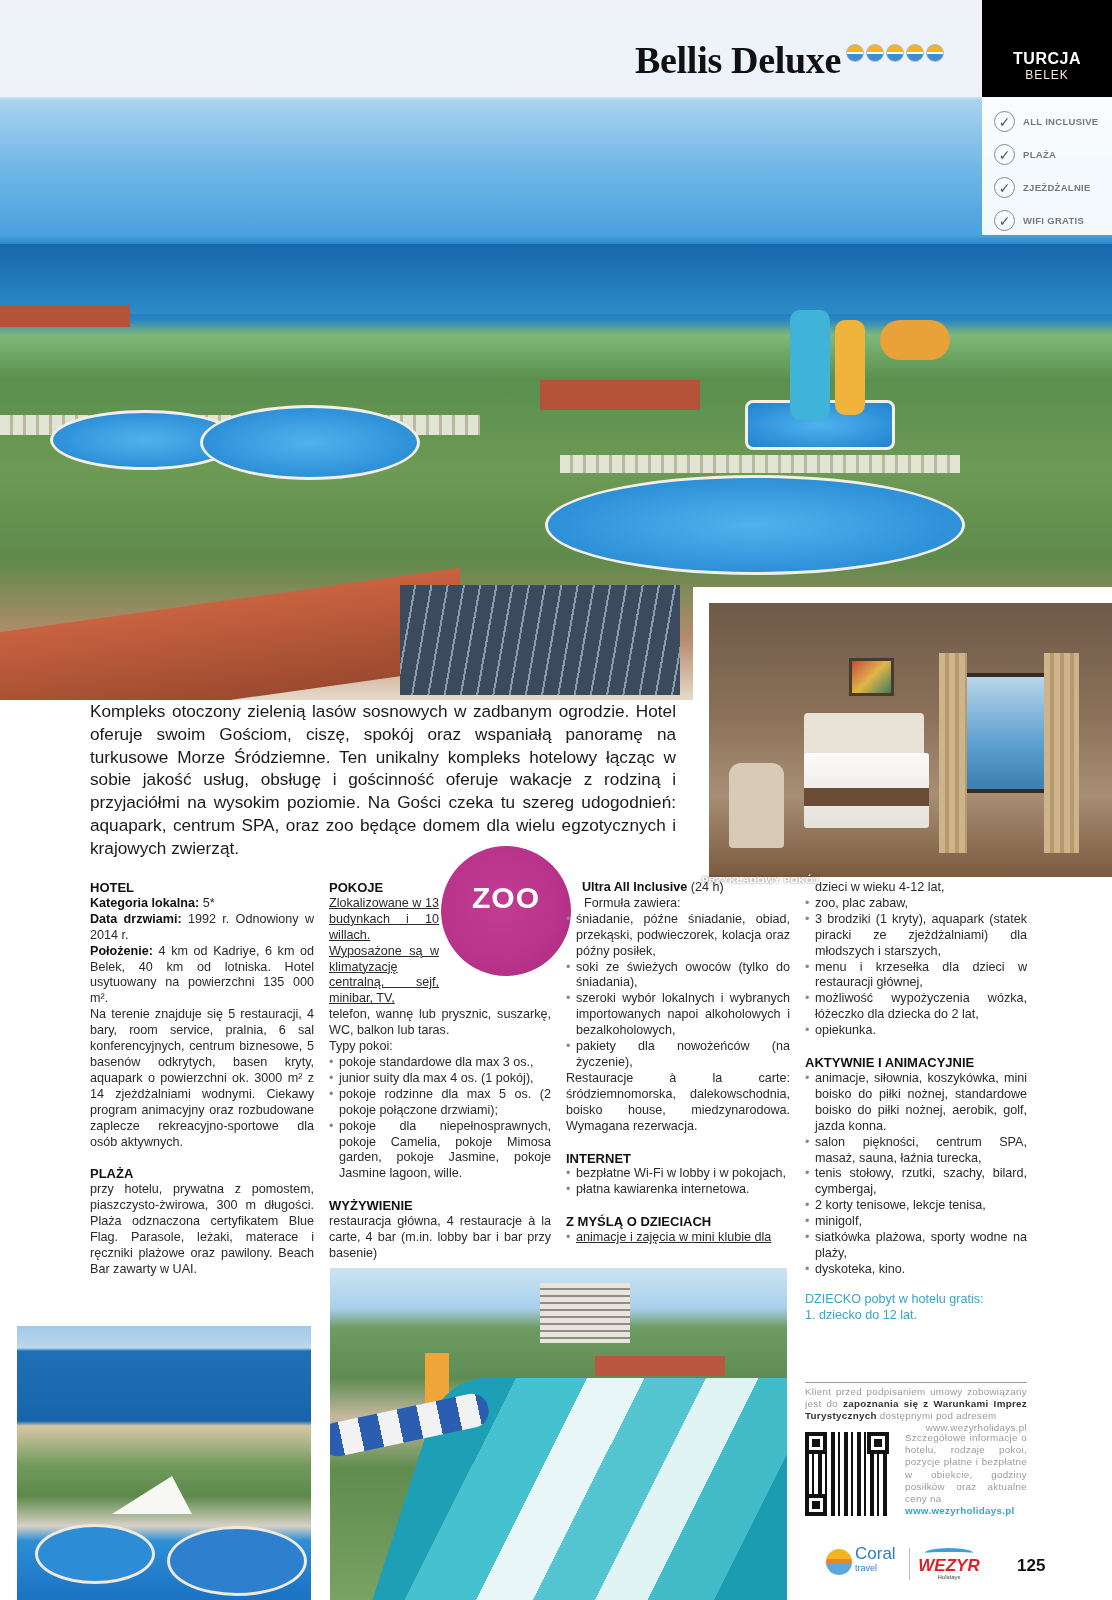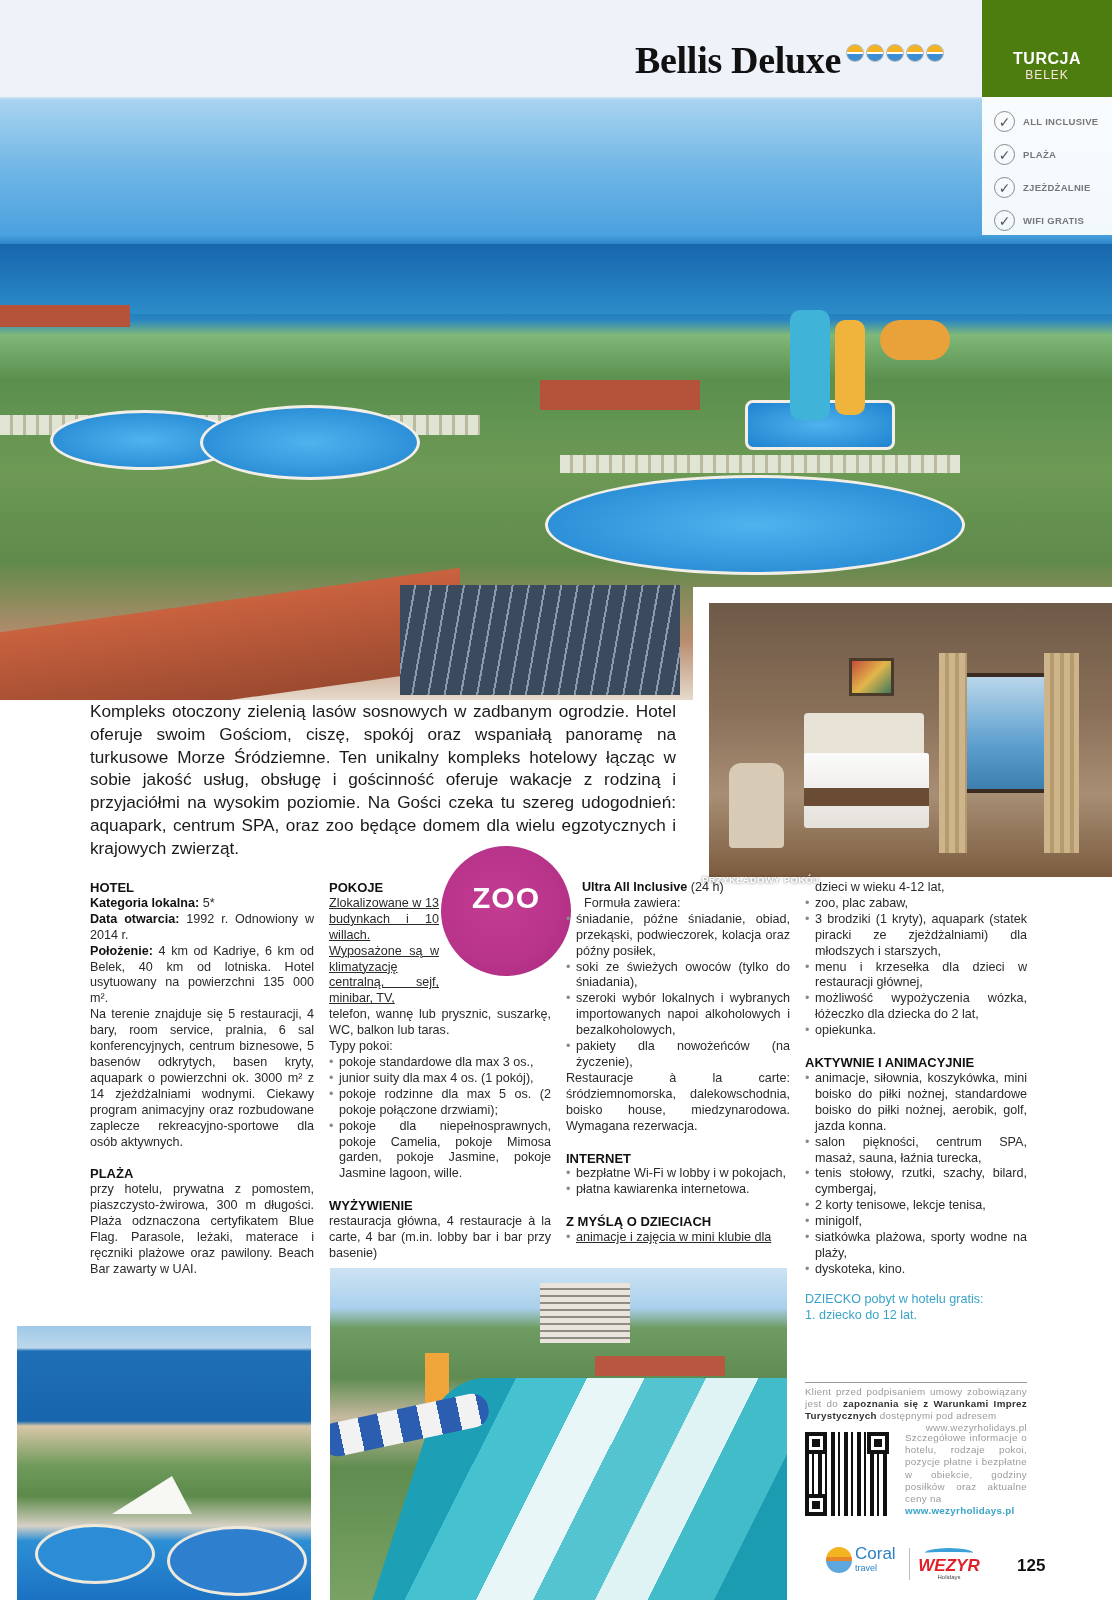--- a/index.html
+++ b/index.html
@@ -14,21 +14,21 @@
   .hero .umbrellas { position:absolute; background: repeating-linear-gradient(90deg, #f5f2ea 0 10px, #c9c0ab 10px 13px); opacity: .85; }
   .hero .roof { position:absolute; background: #b5523a; }
   .hero .solar { position:absolute; background: repeating-linear-gradient(100deg, #3b4a5c 0 14px, #8a9bb0 14px 16px); }
   .hero .slide { position:absolute; border-radius: 10px; }
   .title-band { position: absolute; left: 0; top: 0; width: 982px; height: 97px; background: rgba(238,242,248,0.9); }
   .hotel-title { position: absolute; left: 635px; top: 38px; font-family: "Liberation Serif", "DejaVu Serif", serif; font-size: 38px; color: #111; letter-spacing: -0.3px; }
   .stars { position: absolute; left: 846px; top: 44px; display: flex; gap: 2px; }
   .star-dot { width: 18px; height: 18px; border-radius: 50%;
     background: linear-gradient(to bottom, #f2b424 0 45%, #ffffff 45% 55%, #3c8ed3 55% 100%); border: 1px solid #b9b9b9; }
 
-  .country-box { position: absolute; left: 982px; top: 0; width: 130px; height: 97px; background: #4d7c0f; color: #fff; text-align: center; }
+  .country-box { position: absolute; left: 982px; top: 0; width: 130px; height: 97px; background: #000000; color: #fff; text-align: center; }
   .country-box .country { position:absolute; top: 50px; left:0; right:0; font-weight: 700; font-size: 16px; letter-spacing: .5px; }
   .country-box .region { position:absolute; top: 68px; left:0; right:0; font-size: 12px; letter-spacing: 1px; color:#ffe3e0; }
 
   .features { position: absolute; left: 982px; top: 97px; width: 130px; height: 138px; background: rgba(255,255,255,0.93); padding-top: 8px; }
   .feature { display: flex; align-items: center; height: 33px; padding-left: 12px; }
   .check-circle { width: 21px; height: 21px; border: 1.5px solid #8a8a8a; border-radius: 50%; display:flex; align-items:center; justify-content:center; font-size: 14px; color:#555; margin-right: 8px; }
   .feature-label { font-size: 9.5px; font-weight: 700; color: #777; letter-spacing: .3px; }
 
   
   .room-photo-frame { position: absolute; left: 693px; top: 587px; width: 419px; height: 290px; background: #fff; }
@@ -89,21 +89,21 @@
   .qr { position: absolute; left: 805px; top: 1432px; width: 84px; height: 84px; background:
       repeating-linear-gradient(90deg, #111 0 4px, transparent 4px 7px, #111 7px 9px, transparent 9px 13px),
       repeating-linear-gradient(0deg, #fff 0 3px, transparent 3px 6px, #fff 6px 8px, transparent 8px 12px);
       background-blend-mode: normal; }
   .qr .finder { position:absolute; width: 22px; height: 22px; border: 4px solid #111; background: #fff; }
   .qr .finder::after { content:""; position:absolute; left: 3px; top: 3px; width: 8px; height: 8px; background:#111; }
   .qr-note { position: absolute; left: 905px; top: 1432px; width: 122px; font-size: 9.8px; line-height: 12.2px; color: #9a9a9a; letter-spacing: .3px; text-align: justify; }
   .qr-note .url { display:block; color: #3aa3c8; font-weight: 700; }
 
   
-  .coral-logo { position: absolute; left: 826px; top: 1547px; display:flex; align-items:flex-start; }
+  .coral-logo { position: absolute; left: 826px; top: 1547px; display:flex; align-items:flex-end; }
   .coral-ball { width: 26px; height: 26px; border-radius: 50%; background: linear-gradient(#f4b321 0 40%, #e8842a 40% 55%, #5ea7de 55% 100%); }
   .coral-text { margin-left: 3px; line-height: 14px; }
   .coral-text .name { color: #2c7fc2; font-size: 17px; font-weight: 400; }
   .coral-text .sub { color: #2c7fc2; font-size: 9px; display:block; }
   .logo-sep { position:absolute; left: 909px; top: 1548px; width: 1px; height: 32px; background:#bbb; }
   .wezyr-logo { position: absolute; left: 918px; top: 1548px; width: 62px; text-align: center; }
   .wezyr-wave { height: 10px; border-top: 4px solid #3aa0d8; border-radius: 50% 50% 0 0; width: 48px; margin: 0 auto; }
   .wezyr-logo .name { color: #e21f26; font-size: 17px; font-weight: 700; font-style: italic; line-height: 16px; display:block; }
   .wezyr-logo .sub { color: #444; font-size: 6px; display:block; }
   .page-number { position: absolute; left: 1017px; top: 1556px; font-size: 17px; font-weight: 700; color: #111; }
@@ -176,21 +176,21 @@
 
 <p class="intro">Kompleks otoczony zielenią lasów sosnowych w zadbanym ogrodzie. Hotel oferuje swoim Gościom, ciszę, spokój oraz wspaniałą panoramę na turkusowe Morze Śródziemne. Ten unikalny kompleks hotelowy łącząc w sobie jakość usług, obsługę i gościnność oferuje wakacje z rodziną i przyjaciółmi na wysokim poziomie. Na Gości czeka tu szereg udogodnień: aquapark, centrum SPA, oraz zoo będące domem dla wielu egzotycznych i krajowych zwierząt.</p>
 
 <div class="zoo-badge">
   <span>ZOO</span>
 </div>
 
 <div class="col col1">
   <div class="h">HOTEL</div>
   <p><b>Kategoria lokalna:</b><span> 5*</span></p>
-  <p><b>Data otwarcia:</b><span> 1992 r. Odnowiony w 2014 r.</span></p>
+  <p><b>Data drzwiami:</b><span> 1992 r. Odnowiony w 2014 r.</span></p>
   <p><b>Położenie:</b><span> 4 km od Kadriye, 6 km od Belek, 40 km od lotniska. Hotel usytuowany na powierzchni 135 000 m².</span></p>
   <p>Na terenie znajduje się 5 restauracji, 4 bary, room service, pralnia, 6 sal konferencyjnych, centrum biznesowe, 5 basenów odkrytych, basen kryty, aquapark o powierzchni ok. 3000 m² z 14 zjeżdżalniami wodnymi. Ciekawy program animacyjny oraz rozbudowane zaplecze rekreacyjno-sportowe dla osób aktywnych.</p>
   <div class="gap"></div>
   <div class="h">PLAŻA</div>
   <p>przy hotelu, prywatna z pomostem, piaszczysto-żwirowa, 300 m długości. Plaża odznaczona certyfikatem Blue Flag. Parasole, leżaki, materace i ręczniki plażowe oraz pawilony. Beach Bar zawarty w UAI.</p>
 </div>
 
 <div class="col col2">
   <div class="h">POKOJE</div>
   <p class="narrow">Zlokalizowane w 13 budynkach i 10 willach. Wyposażone są w klimatyzację centralną, sejf, minibar, TV,</p>

